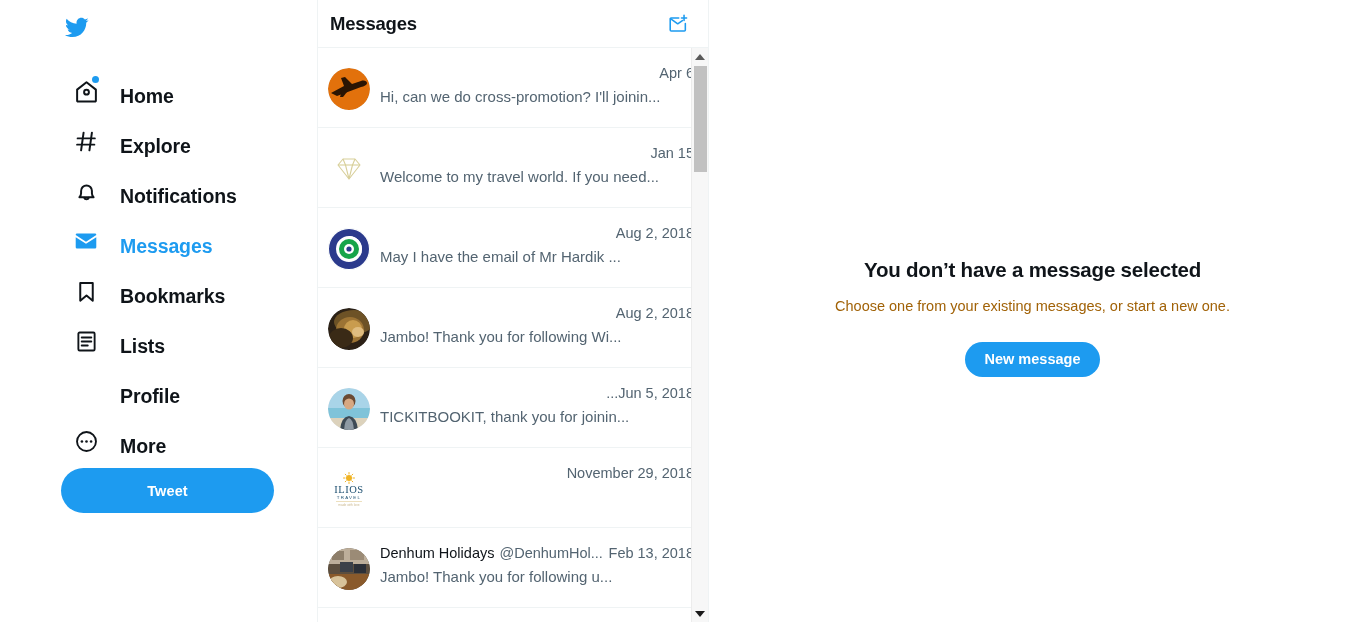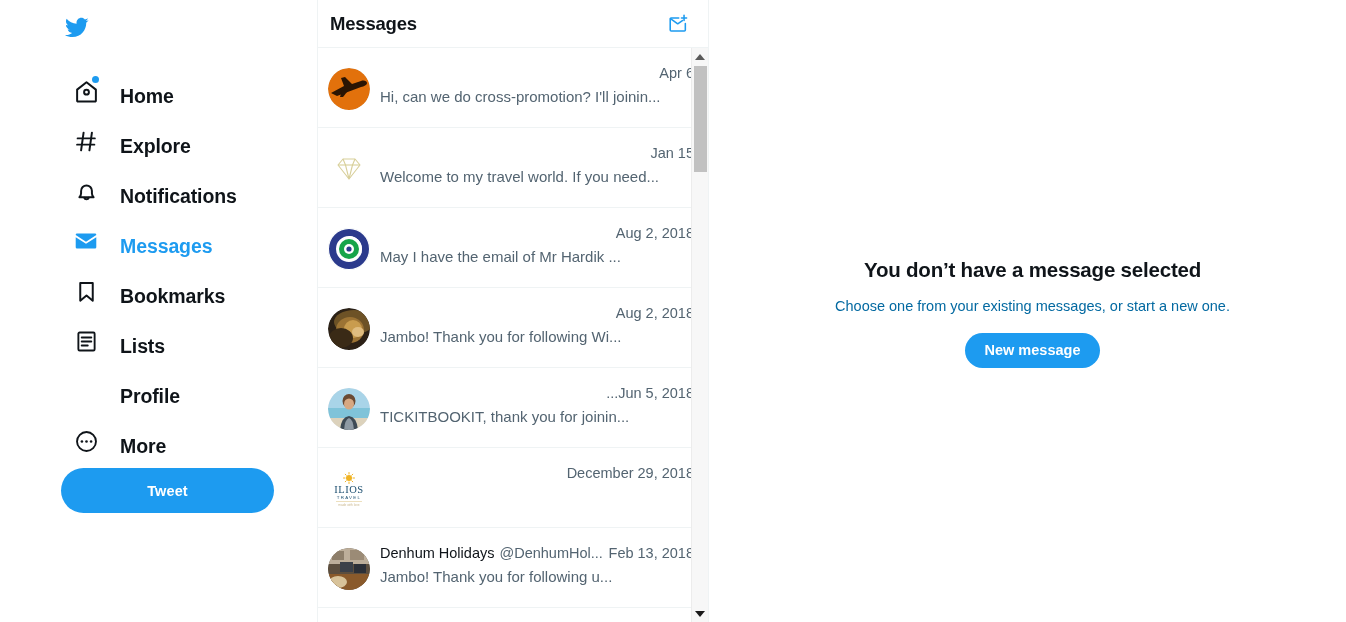--- a/index.html
+++ b/index.html
@@ -291,37 +291,38 @@
     font-size: 20.5px;
     font-weight: 700;
     color: #0f1419;
     letter-spacing: -0.2px;
     margin: 0 0 10px 0;
     line-height: 1.2;
   }
   .empty-sub {
     font-size: 14.5px;
     font-weight: 400;
-    color: #0369a1;
+    color: #a16207;
     margin: 14px 0 18px 0;
     line-height: 1.3;
   }
   .new-msg-btn {
     display: inline-block;
     border: none;
     border-radius: 20px;
     background: #1d9bf0;
     color: #ffffff;
     font-family: "Liberation Sans", sans-serif;
     font-size: 14.5px;
     font-weight: 700;
     padding: 0 20px;
     height: 35px;
     line-height: 35px;
     cursor: pointer;
+    margin-top: 9px;
   }
 </style>
 </head>
 <body>
 
 <div class="app">
 
   <nav class="sidebar">
 
     <div class="logo-wrap">
@@ -569,21 +570,21 @@
             <text x="21" y="24.5" font-family="Liberation Serif, serif" font-size="10.5" fill="#1d4f70" text-anchor="middle" letter-spacing="0.5">ILIOS</text>
             <text x="21" y="30.5" font-family="Liberation Sans, sans-serif" font-size="4.4" fill="#1d4f70" text-anchor="middle" letter-spacing="1.3">TRAVEL</text>
             <rect x="8" y="33" width="26" height="0.8" fill="#e9d9ae"></rect>
             <text x="21" y="38" font-family="Liberation Sans, sans-serif" font-size="3.2" fill="#cbb98f" text-anchor="middle">made with love</text>
           </svg>
         </div>
         <div class="conv-body">
           <div class="conv-top">
             <span class="conv-name"></span>
             <span class="conv-handle"></span>
-            <span class="conv-date">December 29, 2018</span>
+            <span class="conv-date">November 29, 2018</span>
           </div>
         </div>
       </div>
 
       <div class="conv">
         <div class="avatar">
           <svg viewBox="0 0 42 42">
             <defs>
               <clipPath id="c7">
                   <circle cx="21" cy="21" r="21"></circle>

